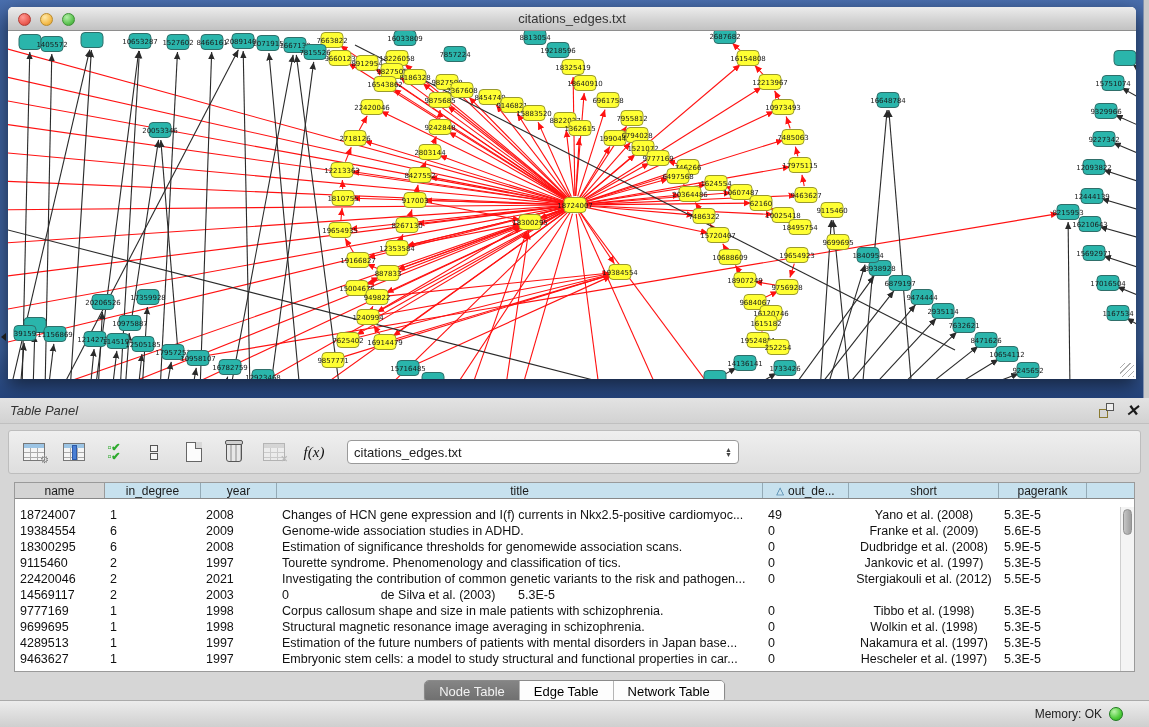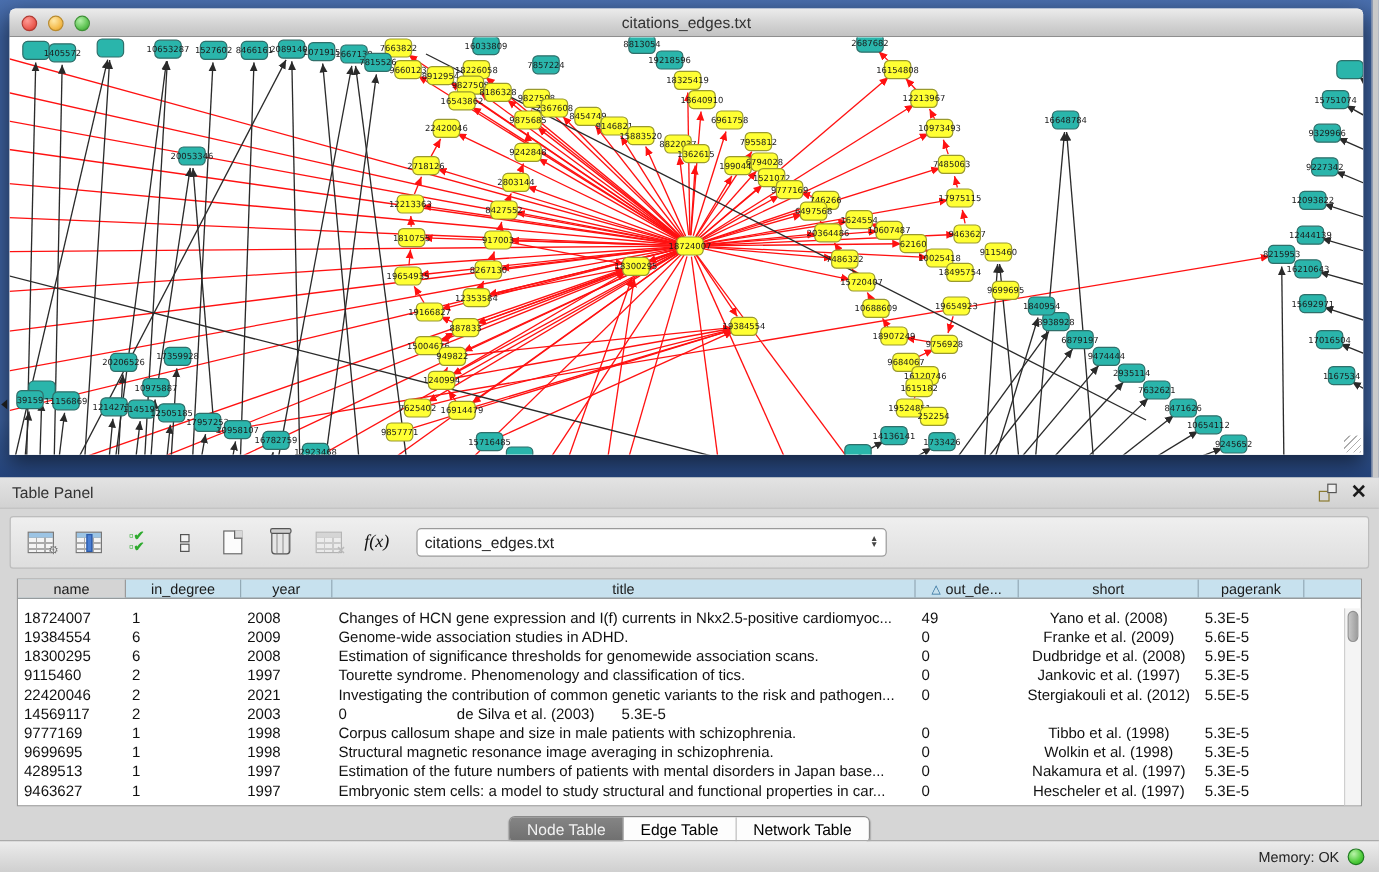--- a/index.html
+++ b/index.html
@@ -25,21 +25,21 @@
   .light.green { background:radial-gradient(circle at 35% 30%, #b3f0a8, #5fc454 60%, #349a2c); border:1px solid #3d9135; }
 
   .canvas { position:absolute; left:0; top:24px; width:1128px; height:348px; background:#fff; overflow:hidden; }
   .canvas svg { display:block; }
   .resize-grip { position:absolute; right:2px; bottom:2px; width:14px; height:14px;
     background:repeating-linear-gradient(135deg, transparent 0 3px, #9a9a9a 3px 4px); opacity:.8; }
 
   
   .table-panel { position:absolute; left:0; top:398px; width:1149px; height:329px; background:#d6d6d6; }
   .tp-header { height:26px; display:flex; align-items:center; padding:0 10px;
-    background:linear-gradient(180deg,#e3e3e3,#d2d2d2); border-bottom:1px solid #c0c0c0; }
+    background:linear-gradient(180deg,#e3e3e3,#d2d2d2); border-bottom:1px solid #c0c0c0;font-style:italic; }
   .tp-title { font-size:13px; color:#333; }
   .tp-header-icons { margin-left:auto; display:flex; align-items:center; gap:12px; }
   .float-icon { position:relative; width:15px; height:15px; }
   .float-icon .sq1 { position:absolute; left:0; bottom:0; width:9px; height:9px; border:1.5px solid #8a7a30; background:#d6d6d6; }
   .float-icon .sq2 { position:absolute; right:0; top:0; width:8px; height:8px; border:1.5px solid #555; background:#eee; }
   .close-x { font-size:16px; font-weight:bold; color:#1a1a1a; line-height:1; }
 
   .tp-toolbar { margin:6px 8px 4px 8px; height:44px; border:1px solid #bdbdbd; border-radius:3px;
     background:linear-gradient(180deg,#efefef,#dedede); display:flex; align-items:center; padding:0 12px; gap:14px; }
   .tbtn { width:26px; height:26px; display:flex; align-items:center; justify-content:center; }
@@ -65,21 +65,21 @@
 
   .tp-tabs { position:absolute; left:0; top:282px; width:1149px; display:flex; justify-content:center; }
   .tab-group { display:flex; border:1px solid #8a8a8a; border-radius:5px; overflow:hidden; box-shadow:0 1px 1px rgba(0,0,0,.2);text-align:center; }
   .tab { height:21px; padding:0 14px; display:flex; align-items:center; font-size:13px; background:#fdfdfd; color:#000000;
     border-right:1px solid #b5b5b5; }
   .tab:last-child { border-right:none; }
   .tab.active { background:linear-gradient(180deg,#858585,#6e6e6e); color:#f2f2f2; }
 
   .status-bar { position:absolute; left:0; top:700px; width:1149px; height:27px;
     background:linear-gradient(180deg,#ececec,#cfcfcf); border-top:1px solid #aaa;
-    display:flex; align-items:center; justify-content:flex-end; padding-right:12px; gap:7px; }
+    display:flex; align-items:center; justify-content:flex-end; padding-right:26px; gap:7px; }
   .mem-label { font-size:12px; color:#222; }
   .mem-dot { width:14px; height:14px; border-radius:50%; border:1px solid #1d7a1d;
     background:radial-gradient(circle at 35% 30%, #b9f3a9, #4ecb3a 60%, #2aa621); }
 
   
   .i-table { width:22px; height:18px; border:1px solid #777; background:
       linear-gradient(180deg,#9cc4e4 0 4px, #f4f4f4 4px), #f4f4f4; position:relative; }
   .i-table:before { content:""; position:absolute; inset:4px 0 0 0;
       background:repeating-linear-gradient(90deg, transparent 0 6px, #aaa 6px 7px),
                  repeating-linear-gradient(180deg, transparent 0 4px, #aaa 4px 5px); }

